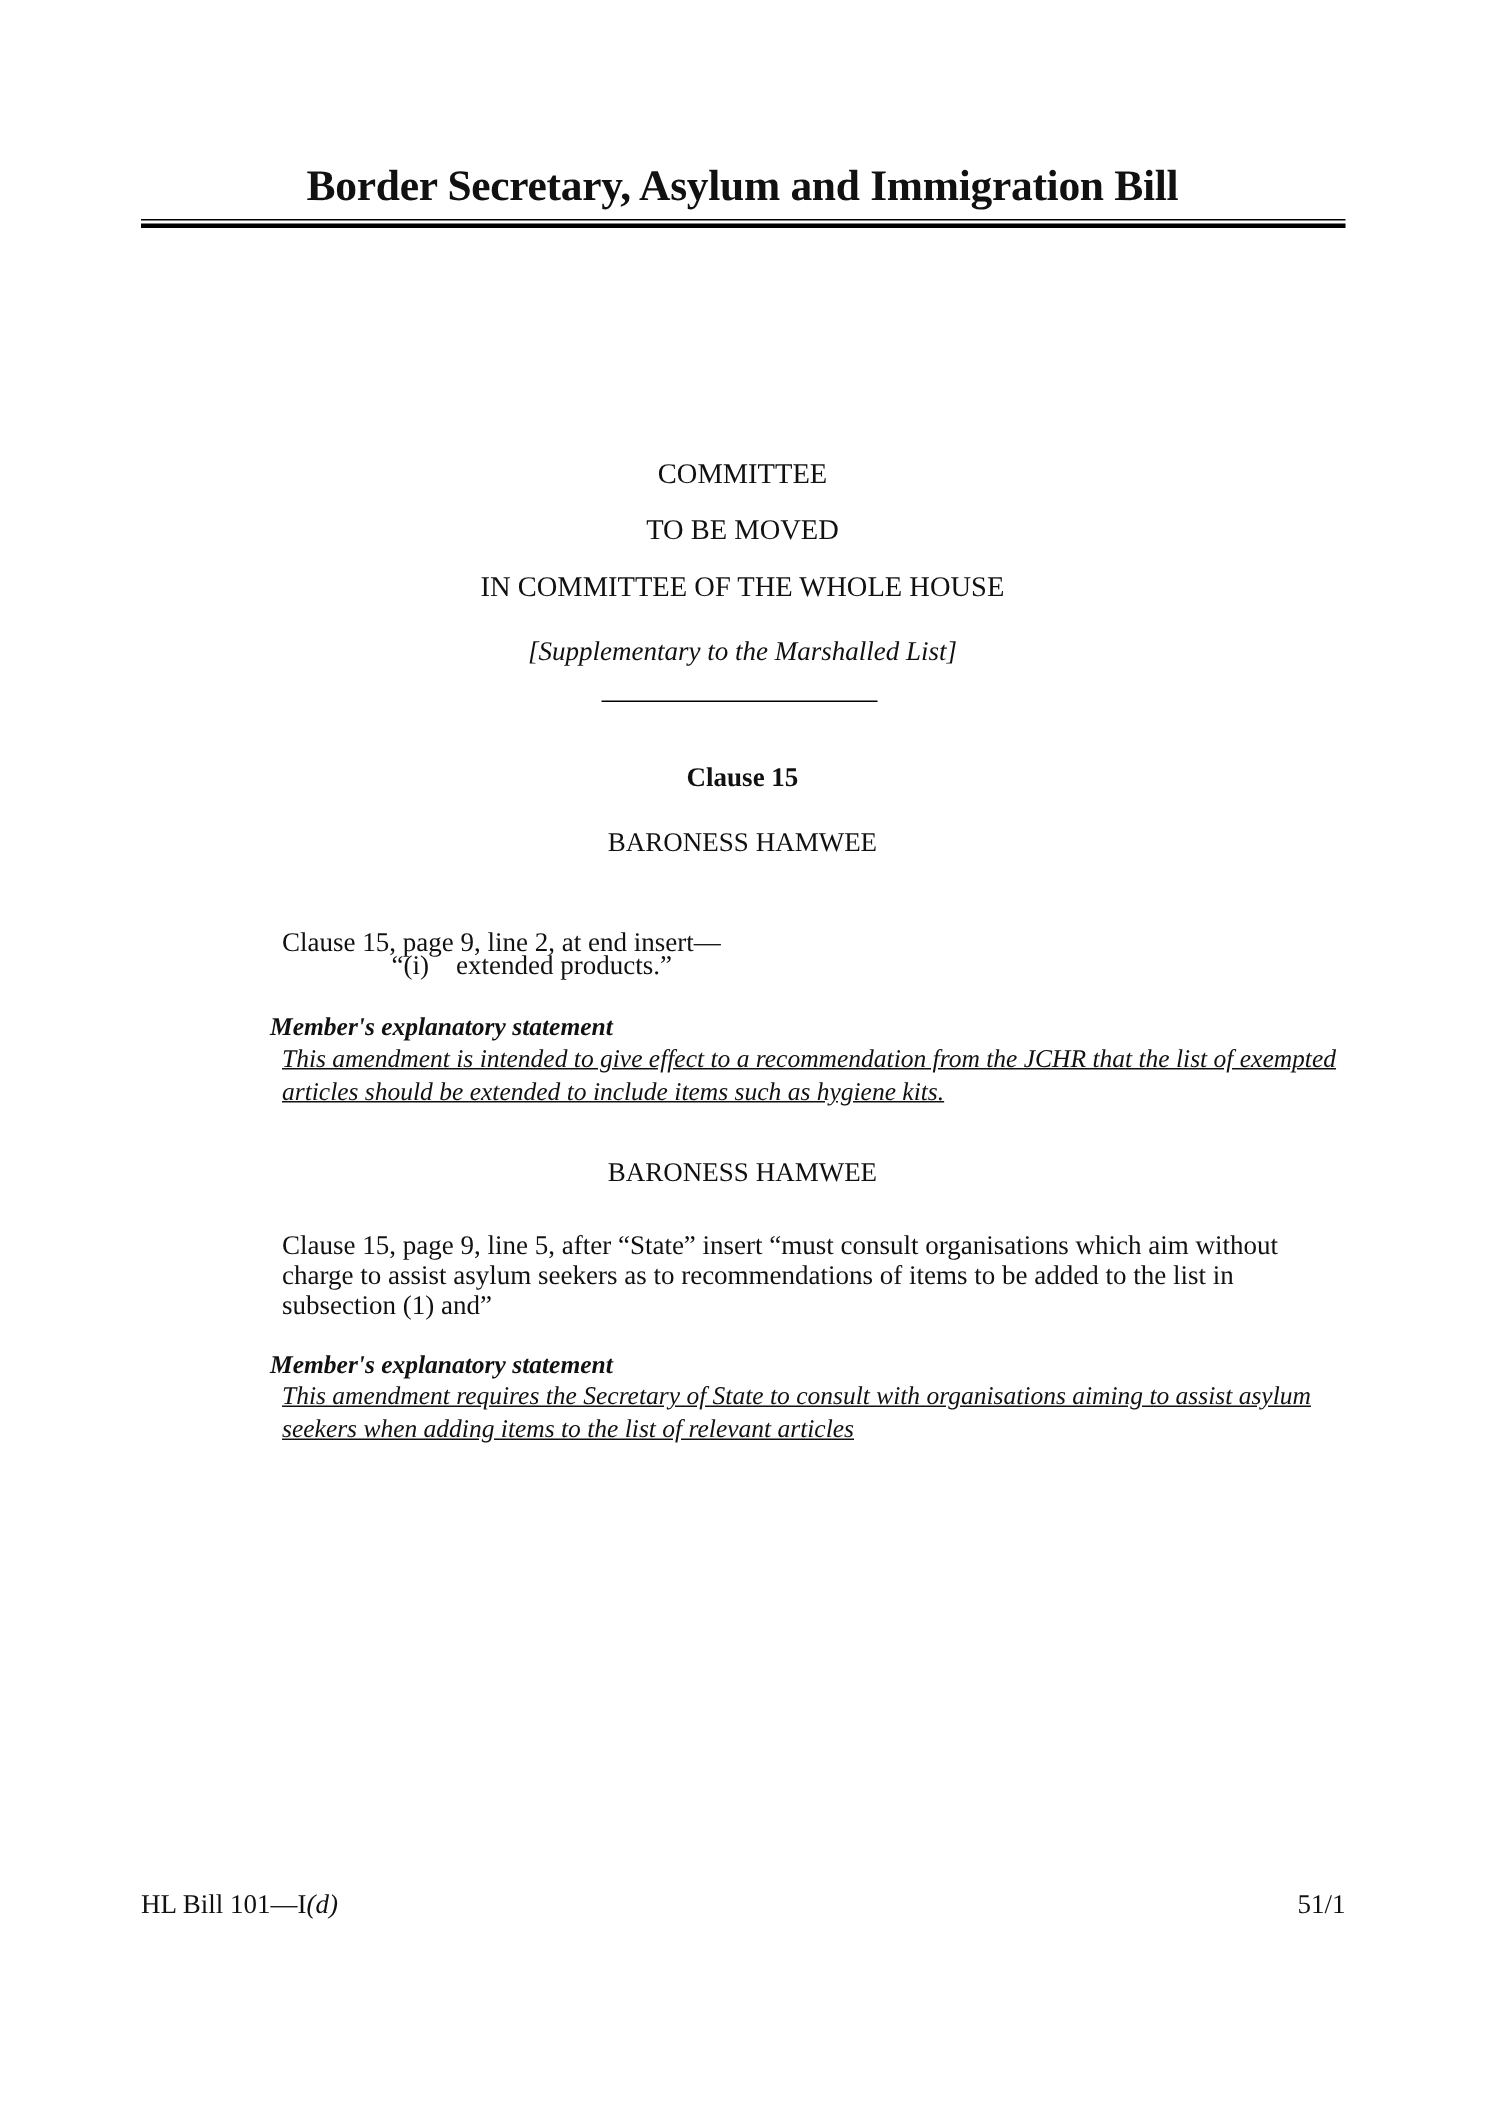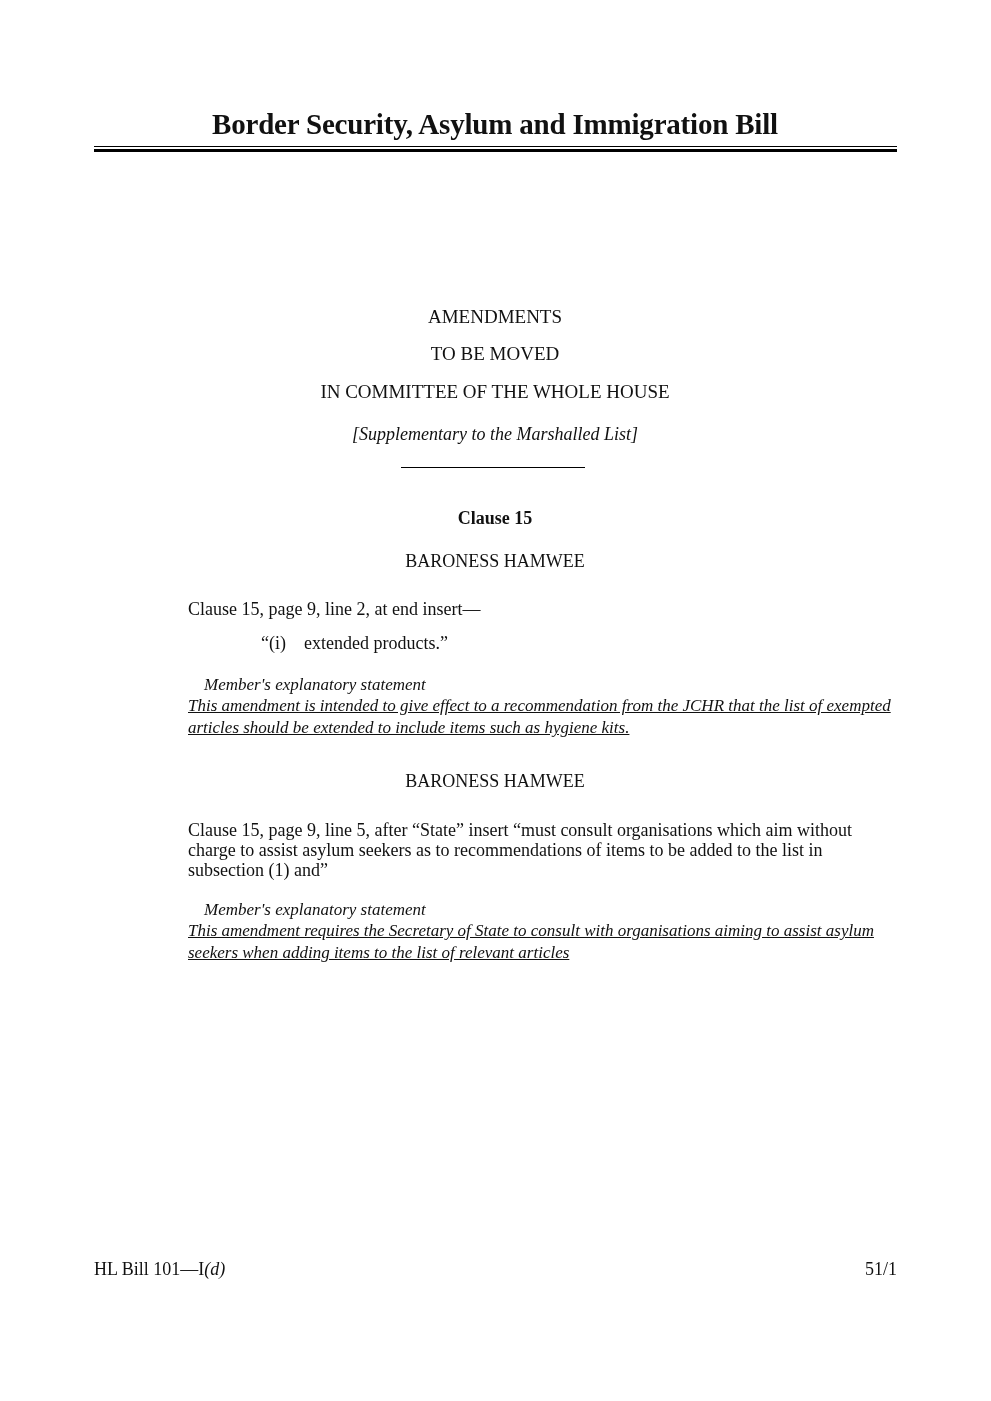--- a/index.html
+++ b/index.html
@@ -14,44 +14,44 @@
       letter-spacing: -0.2px;
     }
     .rule-thin { position: absolute; left: 94px; width: 803px; top: 146px; height: 1px; background: #000; }
     .rule-thick { position: absolute; left: 94px; width: 803px; top: 149px; height: 3px; background: #000; }
     .center { position: absolute; left: 94px; width: 802px; text-align: center; font-size: 19px; line-height: 24px; }
     .italic { font-style: italic; }
     .bold { font-weight: bold; }
     .short-rule { position: absolute; left: 401px; width: 184px; top: 467px; height: 1px; background: #000; }
     .para { position: absolute; left: 188px; width: 712px; font-size: 18px; line-height: 20px; }
     .quote { position: absolute; left: 261px; font-size: 18px; line-height: 22px; white-space: pre; }
-    .stmt-head { position: absolute; left: 204px; font-size: 17px; line-height: 20px; font-weight: normal; font-style: italic; text-align: center; }
+    .stmt-head { position: absolute; left: 180px; font-size: 17px; line-height: 20px; font-weight: bold; font-style: italic; text-align: center; }
     .stmt-body { position: absolute; left: 188px; width: 712px; font-size: 17px; line-height: 22px; font-style: italic; text-decoration: underline; }
     .footer-left { position: absolute; left: 94px; top: 1258px; font-size: 18px; line-height: 22px; text-align: center; }
     .footer-right { position: absolute; right: 94px; top: 1258px; font-size: 18px; line-height: 22px; }
   </style>
 </head>
 <body>
 
 <div>
-  <div class="title">Border Security, Asylum and Immigration Bill</div>
+  <div class="title">Border Secretary, Asylum and Immigration Bill</div>
   <div class="rule-thin"></div>
   <div class="rule-thick"></div>
 
-  <div class="center" style="top:305px;">AMENDMENTS</div>
+  <div class="center" style="top:305px;">COMMITTEE</div>
   <div class="center" style="top:342px;">TO BE MOVED</div>
   <div class="center" style="top:380px;">IN COMMITTEE OF THE WHOLE HOUSE</div>
   <div class="center italic" style="top:422px; font-size:18px;">[Supplementary to the Marshalled List]</div>
 
   <div class="short-rule"></div>
 
   <div class="center bold" style="top:506px; font-size:18px;">Clause 15</div>
 
   <div class="center" style="top:549px; font-size:18px;">BARONESS HAMWEE</div>
-  <div class="para" style="top:599px;">Clause 15, page 9, line 2, at end insert—</div>
+  <div class="para" style="top:618px;">Clause 15, page 9, line 2, at end insert—</div>
   <div class="quote" style="top:632px;">“(i)    extended products.”</div>
   <div class="stmt-head" style="top:675px;">Member's explanatory statement</div>
   <div class="stmt-body" style="top:695px;">This amendment is intended to give effect to a recommendation from the JCHR that the list of exempted articles should be extended to include items such as hygiene kits.</div>
 
   <div class="center" style="top:769px; font-size:18px;">BARONESS HAMWEE</div>
   <div class="para" style="top:820px;">Clause 15, page 9, line 5, after “State” insert “must consult organisations which aim without charge to assist asylum seekers as to recommendations of items to be added to the list in subsection (1) and”</div>
   <div class="stmt-head" style="top:900px;">Member's explanatory statement</div>
   <div class="stmt-body" style="top:920px;">This amendment requires the Secretary of State to consult with organisations aiming to assist asylum seekers when adding items to the list of relevant articles</div>
 
   <div class="footer-left">

